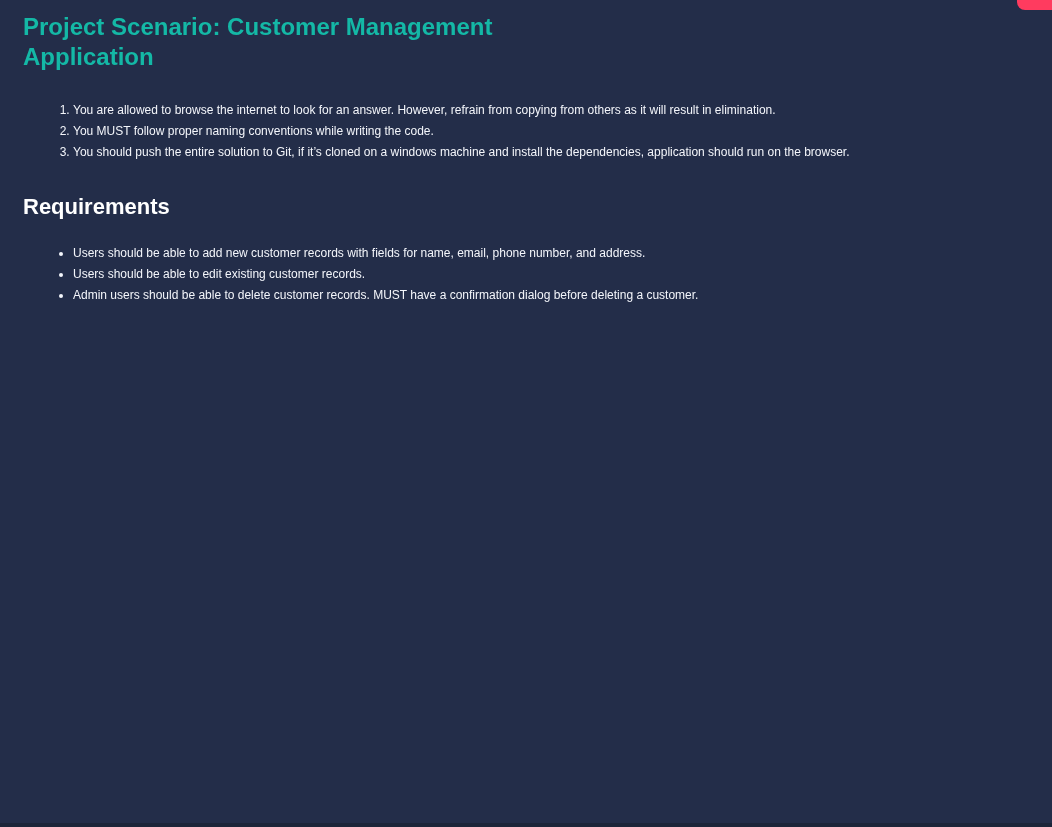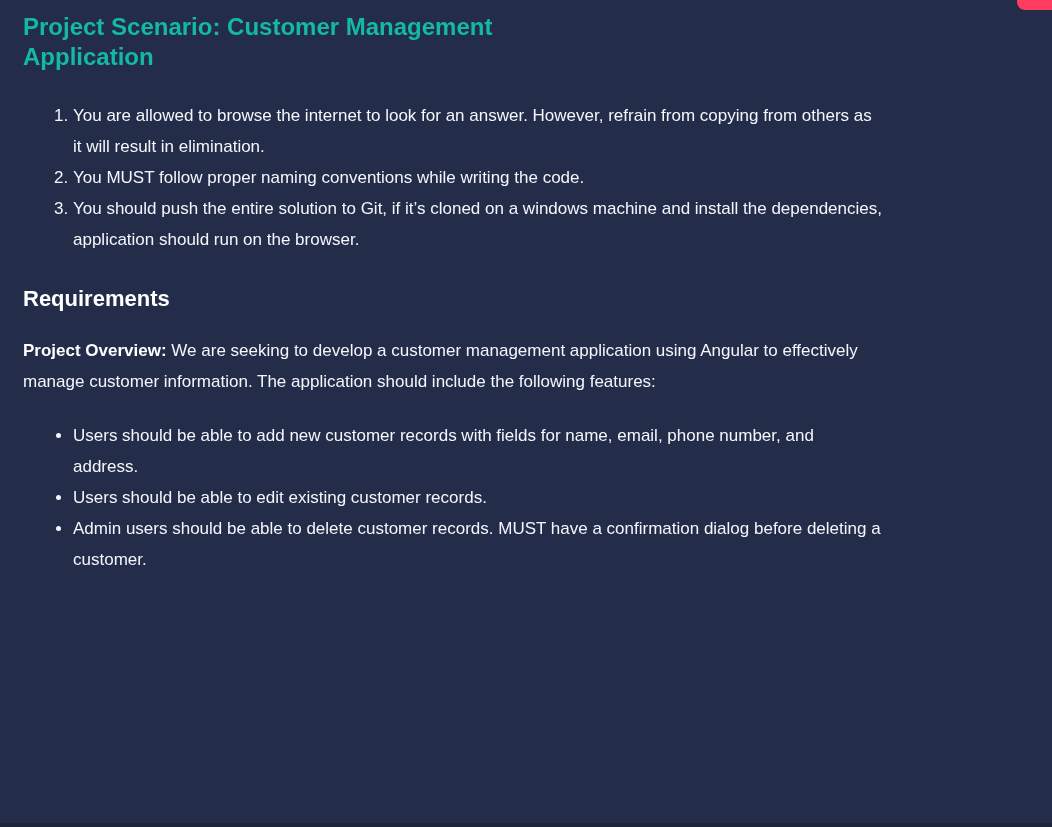--- a/index.html
+++ b/index.html
@@ -37,22 +37,22 @@
     font-size: 22px;
     font-weight: 700;
     line-height: 28px;
     margin: 30px 0 22px 0;
     color: #ffffff;
   }
   h2.section-heading.first {
     margin-top: 56px;
   }
   .body-text, li, p {
-    font-size: 17px;
-    line-height: 31px;
+    font-size: 12px;
+    line-height: 21px;
     color: #f4f6fb;
   }
   p { margin: 0 0 23px 0; }
   p .lead-label { font-weight: 700; color: #ffffff; }
   p.bold-line { font-weight: 700; color: #ffffff; }
   ol, ul {
     margin: 0 0 23px 0;
     padding-left: 50px;
   }
   ol li, ul li {
@@ -92,21 +92,20 @@
 
   <ol>
     <li>You are allowed to browse the internet to look for an answer. However, refrain from copying from others as it will result in elimination.</li>
     <li>You MUST follow proper naming conventions while writing the code.</li>
     <li>You should push the entire solution to Git, if it’s cloned on a windows machine and install the dependencies, application should run on the browser.</li>
   </ol>
 
   <h2 class="section-heading">Requirements</h2>
 
 
-  <p><span class="lead-label">Project Overview:</span> <span>We are seeking to develop a customer management application using Angular to effectively manage customer information. The application should include the following features:</span></p>
 
 
 
 
   <ul>
     <li>Users should be able to add new customer records with fields for name, email, phone number, and address.</li>
     <li>Users should be able to edit existing customer records.</li>
     <li>Admin users should be able to delete customer records. MUST have a confirmation dialog before deleting a customer.</li>
   </ul>
 

